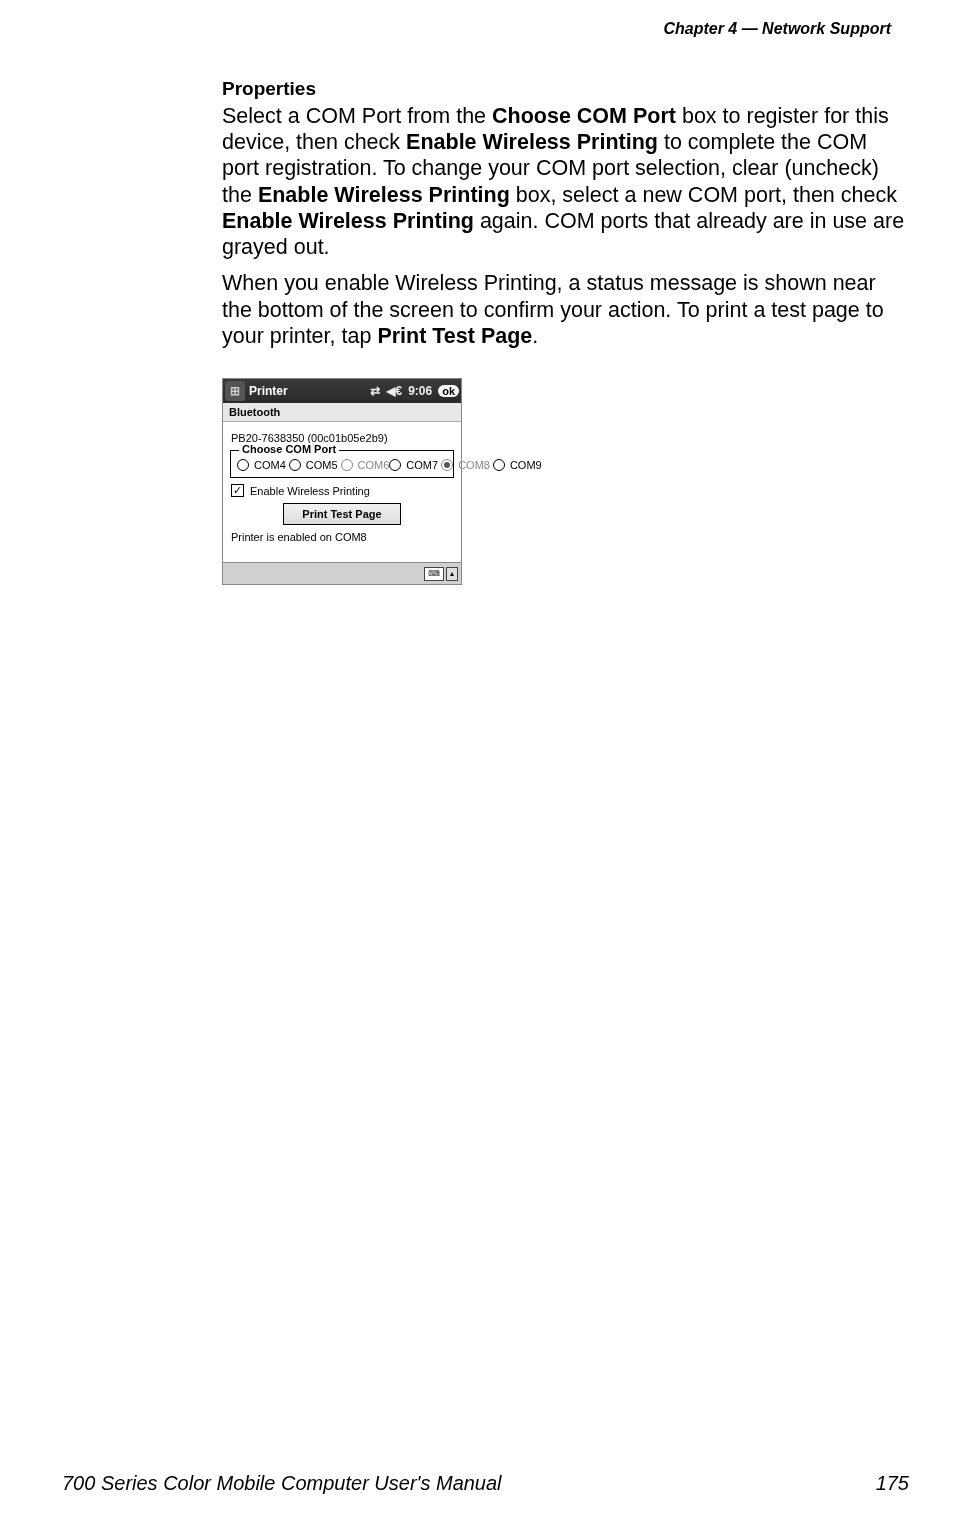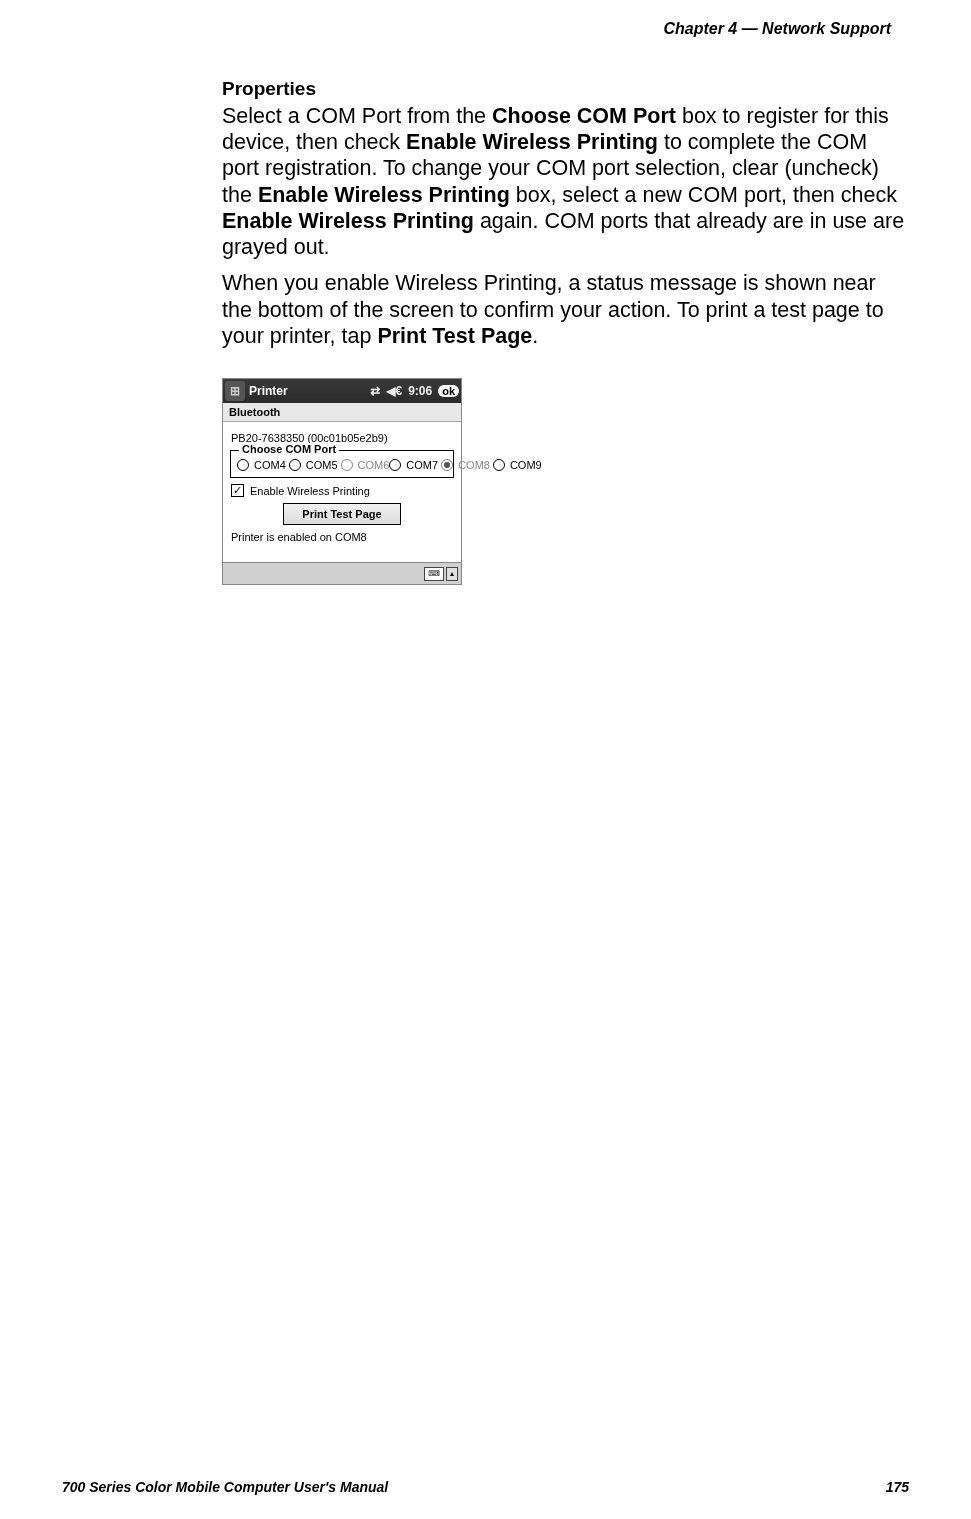--- a/index.html
+++ b/index.html
@@ -212,23 +212,23 @@
       font-size: 8px;
     }
     .footer {
       position: absolute;
       bottom: 24px;
       left: 62px;
       right: 62px;
       display: flex;
       justify-content: space-between;
       font-family: Arial, Helvetica, sans-serif;
-      font-weight: bold;
+      font-weight: normal;
       font-style: italic;
-      font-size: 14px;
+      font-size: 20px;
     }
   </style>
 </head>
 <body>
 
 <div class="header">Chapter  4  —  Network Support</div>
 
 <div class="content">
   <div class="prop-title">Properties</div>
 

